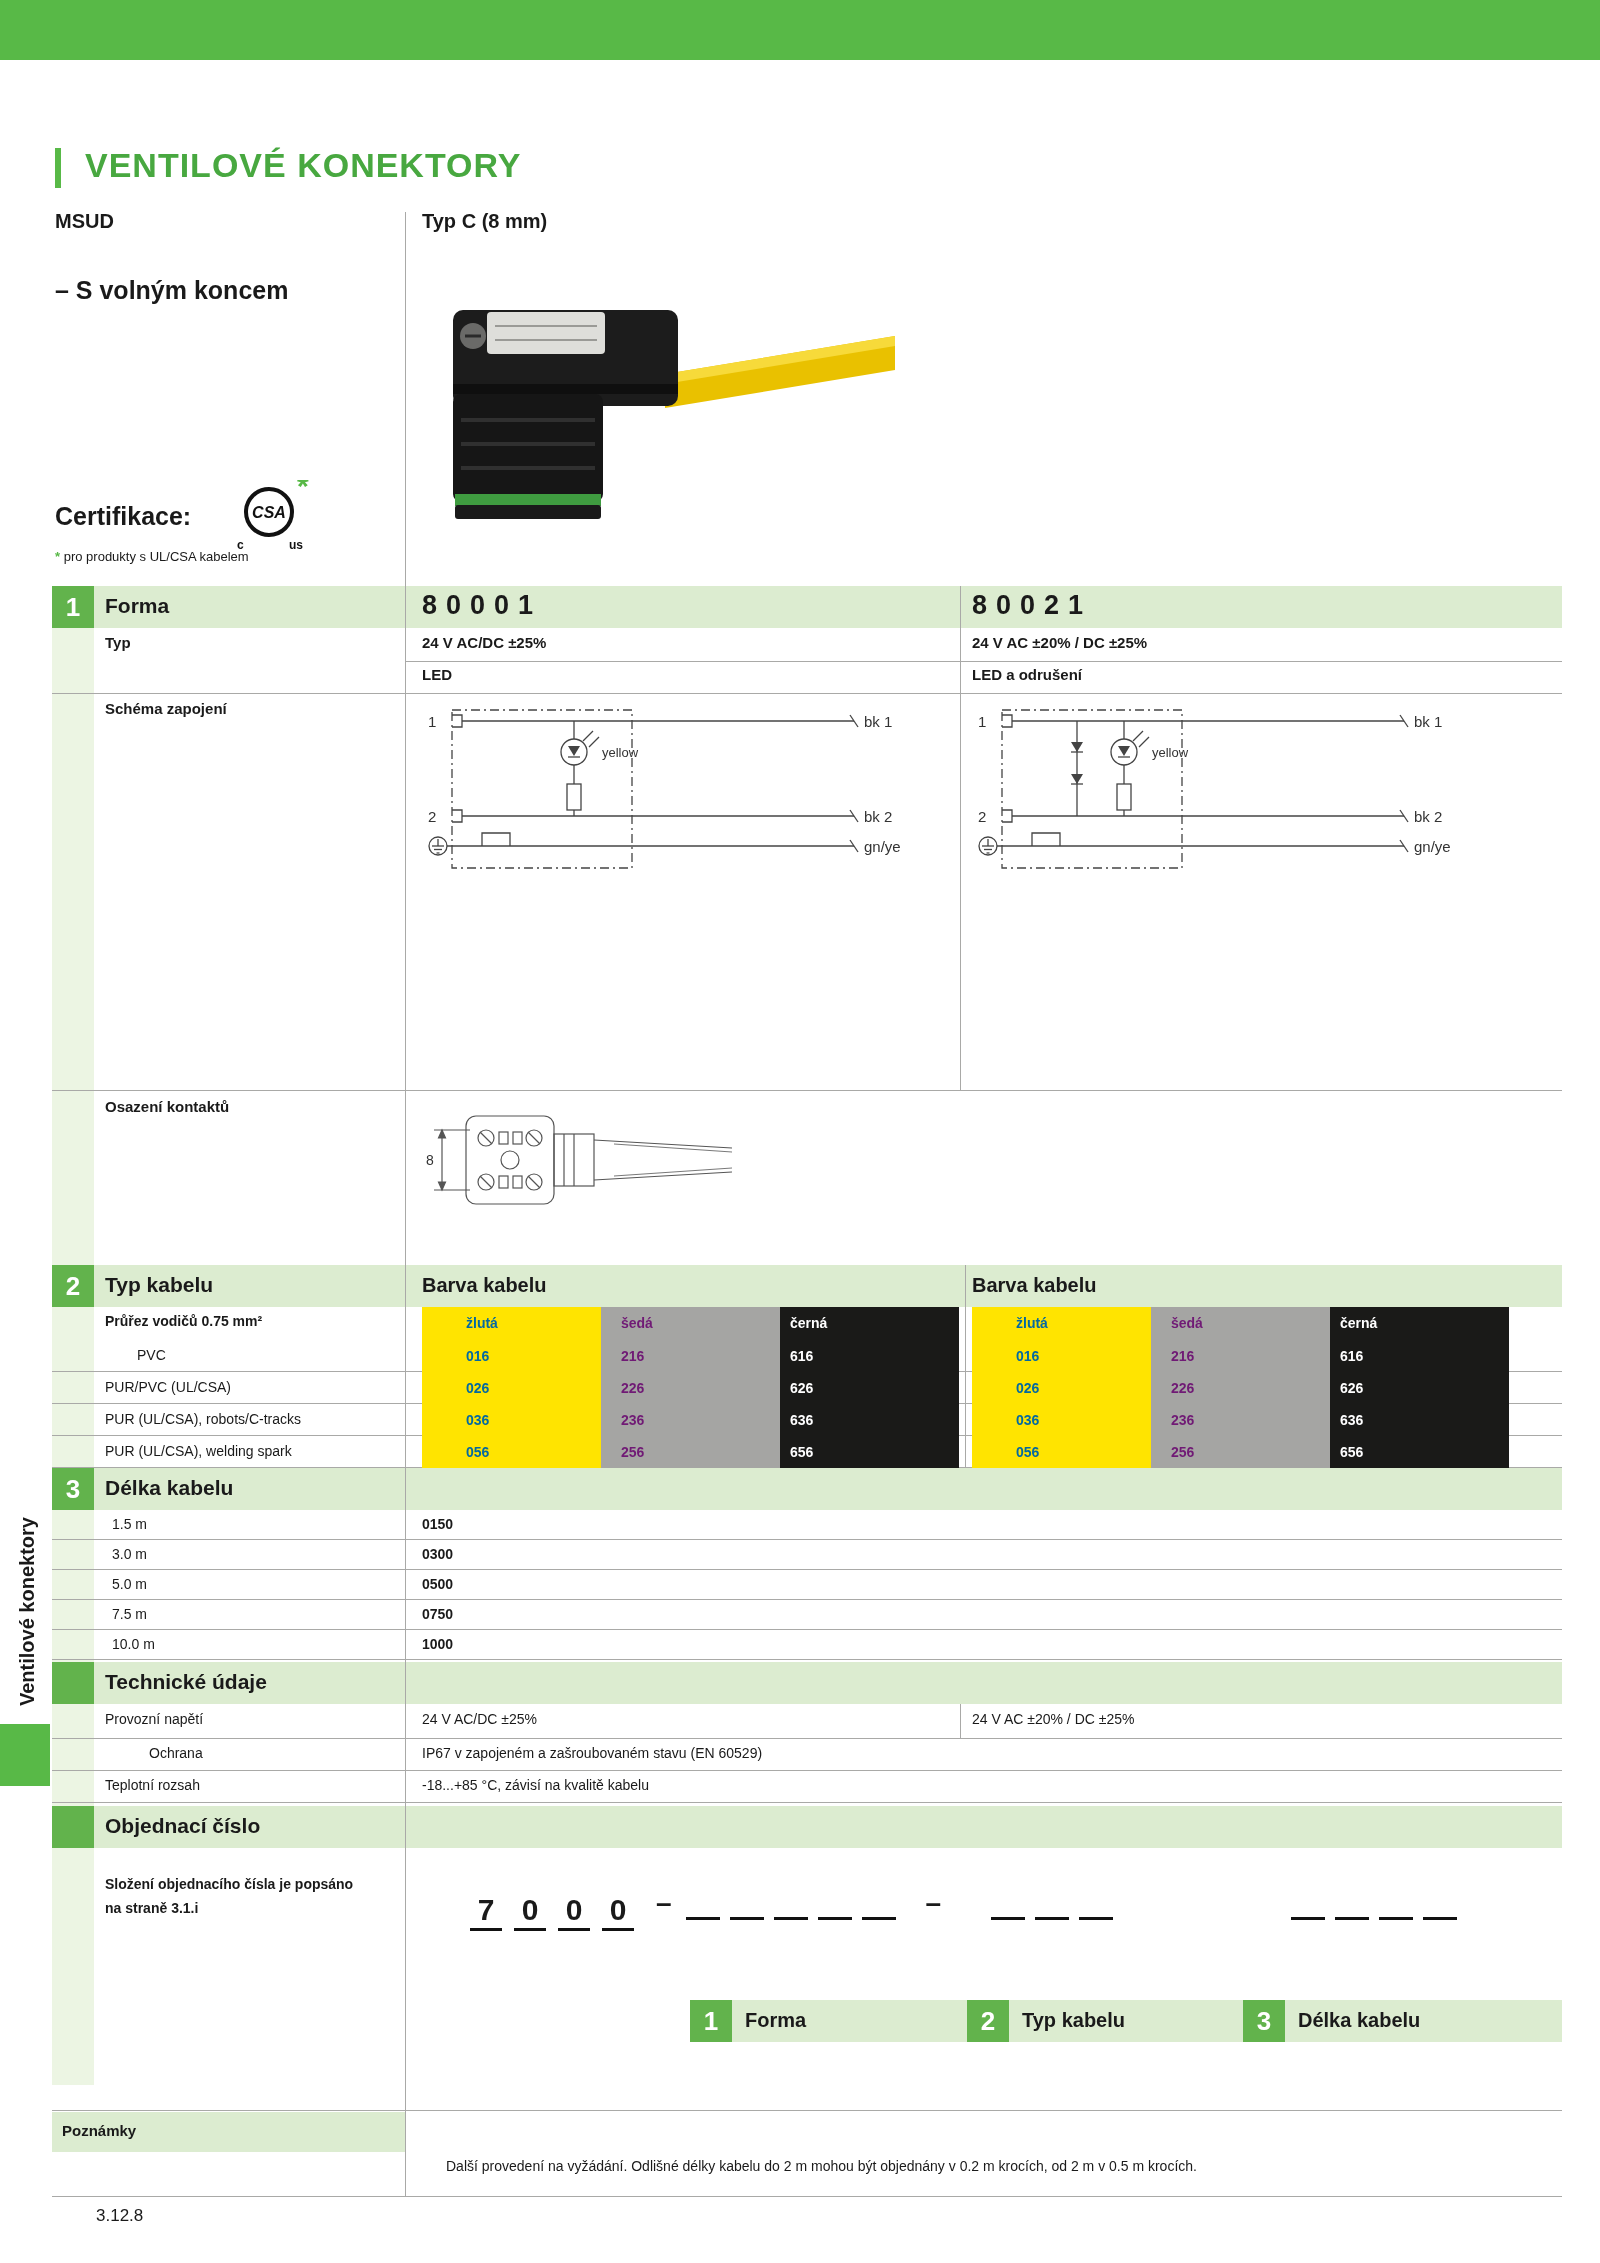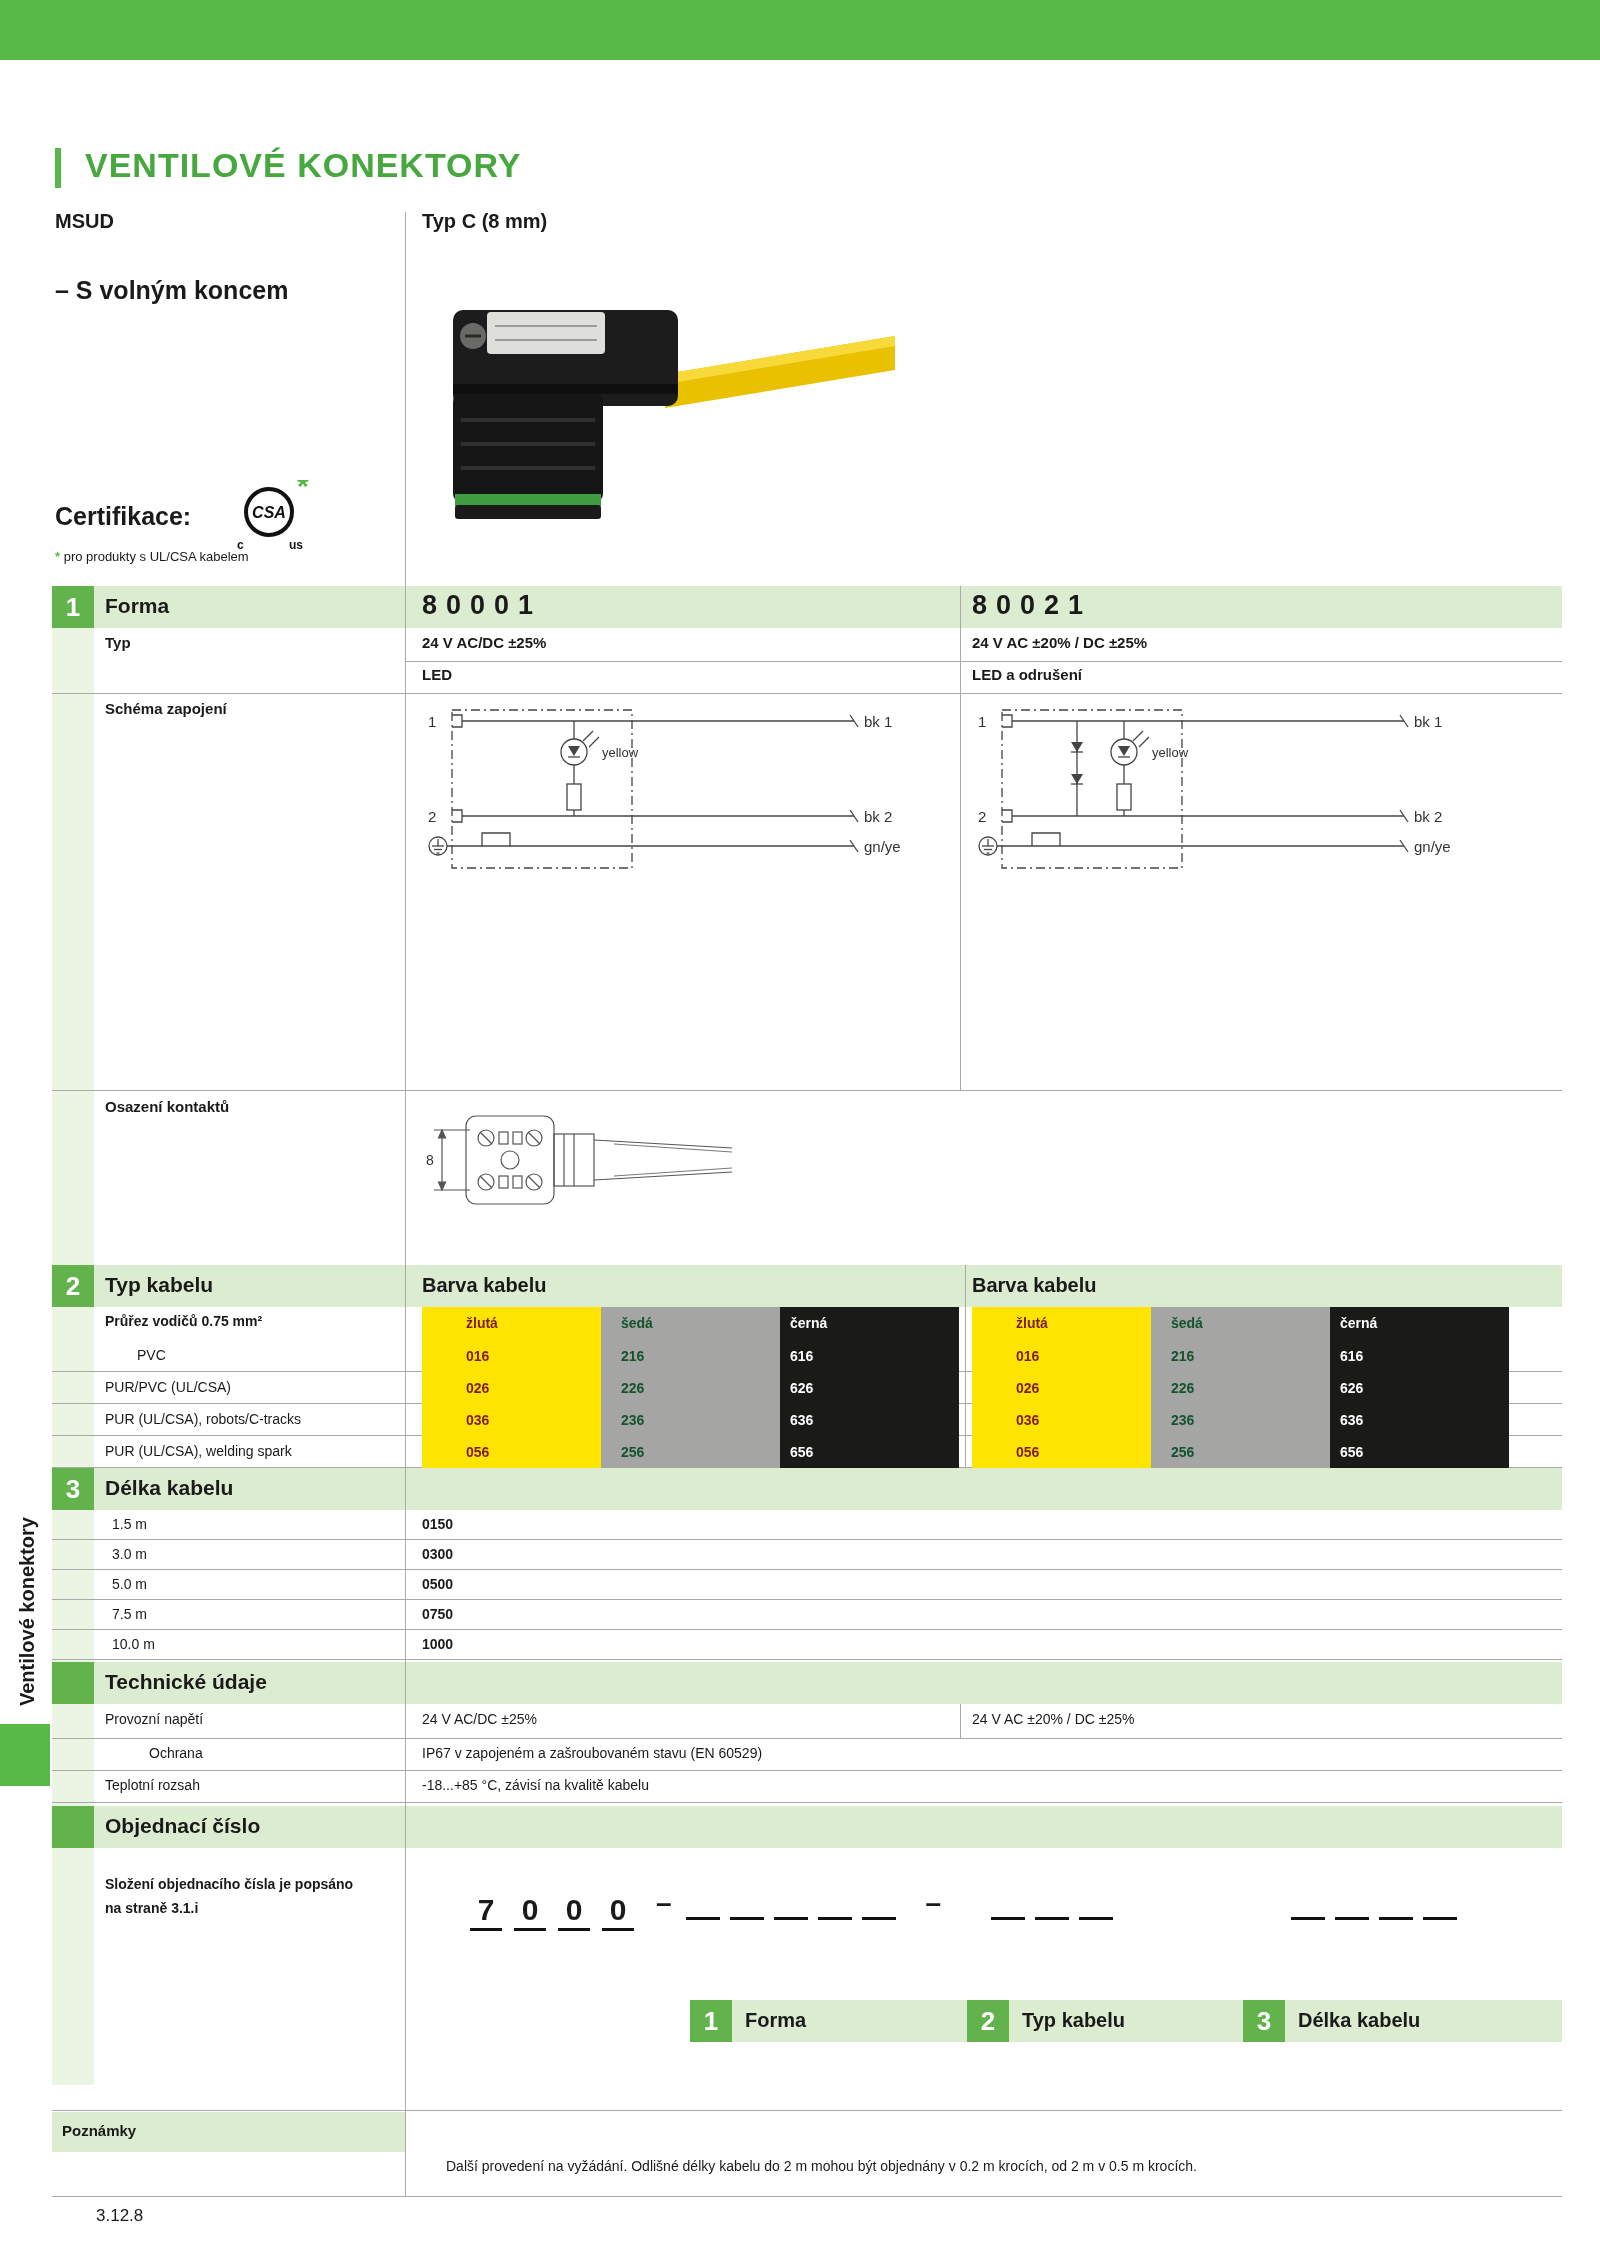--- a/index.html
+++ b/index.html
@@ -19,22 +19,22 @@
   .h19   { font-weight:bold; font-size:25px; }
   .seclabel { position:absolute; font-weight:bold; font-size:21px; }
   .code  { position:absolute; font-weight:bold; font-size:27px; letter-spacing:9px; }
   .b15   { position:absolute; font-weight:bold; font-size:15px; }
   .b14   { position:absolute; font-weight:bold; font-size:14px; }
   .r14   { position:absolute; font-size:14px; }
   .r13   { position:absolute; font-size:13px; }
   .cell  { position:absolute; width:179px; height:32px; line-height:32px; padding-left:10px;
            font-size:14px; font-weight:bold; }
   .cellh { height:33px; line-height:33px; }
-  .cy { background:#ffe400; color:#7f1d1d;padding-left:44px; }
-  .cg { background:#a5a5a3; color:#14532d;padding-left:20px; }
+  .cy { background:#ffe400; color:#0369a1;padding-left:44px; }
+  .cg { background:#a5a5a3; color:#701a75;padding-left:20px; }
   .ck { background:#1a1a18; color:#ffffff; }
   .orderline { position:absolute; left:470px; top:1884px; white-space:nowrap; }
   .odigit { display:inline-block; width:32px; margin-right:12px; text-align:center;
             font-size:30px; font-weight:bold; border-bottom:3px solid #111; height:38px; }
   .odash  { display:inline-block; font-size:28px; font-weight:bold; vertical-align:top; line-height:38px; }
   .oblank { display:inline-block; width:34px; height:36px; margin-right:10px; border-bottom:3px solid #111; }
   .legbox { position:absolute; width:42px; height:42px; background:#62b34c; color:#fff; font-weight:bold;
             font-size:26px; display:flex; align-items:center; justify-content:center; }
   .leglabel { position:absolute; font-weight:bold; font-size:20px; padding-top:9px; }
   .vtext { position:absolute; left:16px; top:1706px; transform:rotate(-90deg); transform-origin:0 0;

